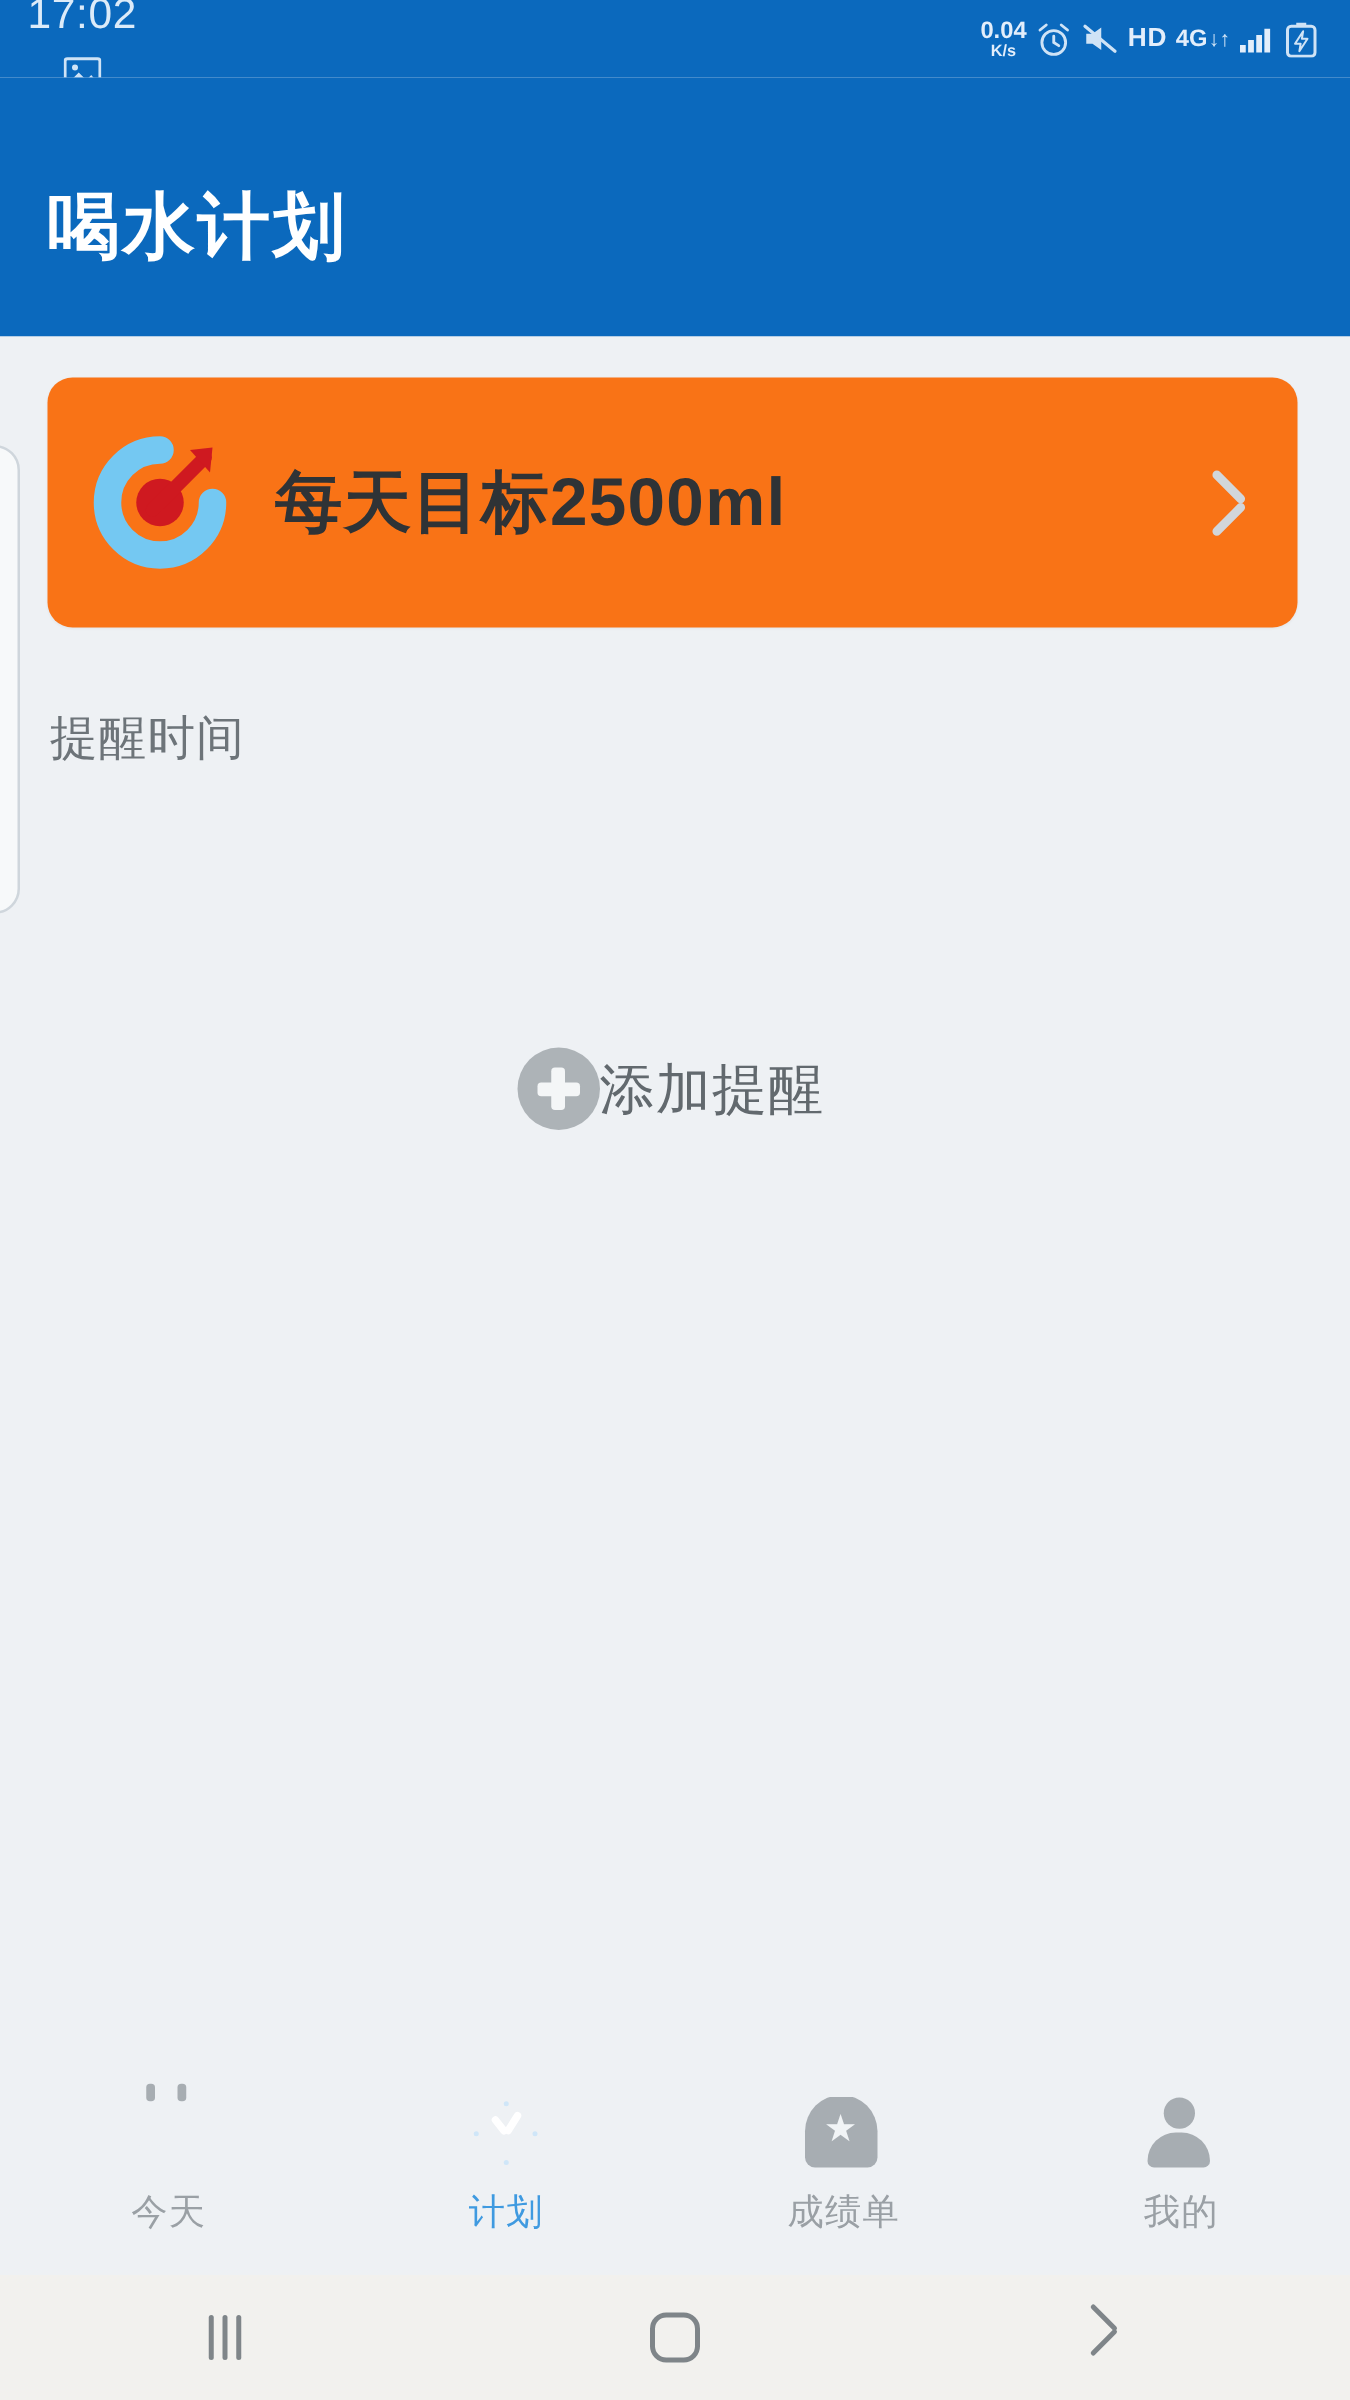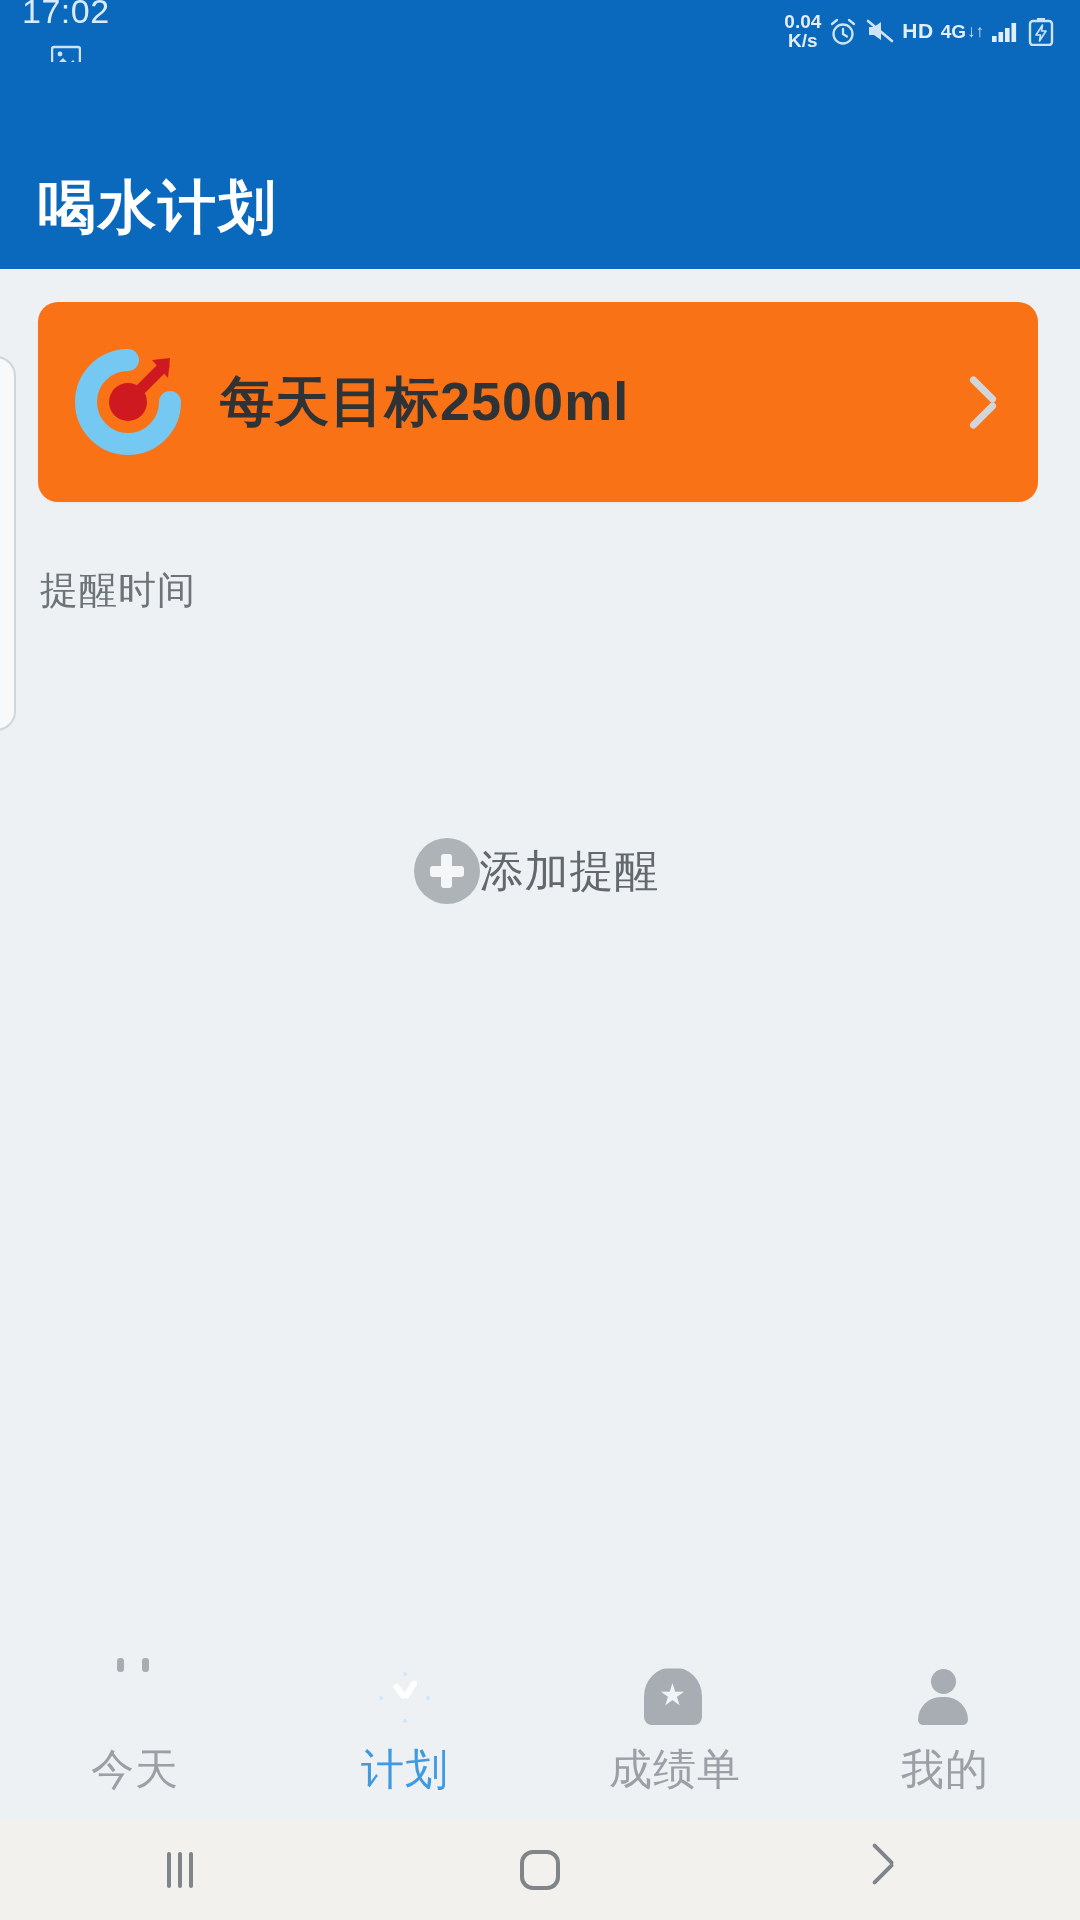--- a/index.html
+++ b/index.html
@@ -13,32 +13,32 @@
   
   .statusbar {
     position:absolute; top:0; left:0; width:1080px; height:62px;
     background:#0b69bd; display:flex; align-items:center;
     padding:0 22px; color:#d8e9f7;
   }
   .sb-left { display:flex; align-items:center; gap:14px;flex-direction:column; }
   .sb-time { font-size:34px; font-weight:400; letter-spacing:0.5px; color:#dcebf9; }
   .sb-right { margin-left:auto; display:flex; align-items:center; gap:7px; }
   .sb-speed { text-align:center; line-height:1.0; font-size:19px; font-weight:bold; color:#e3eefb; }
-  .sb-speed small { display:block; font-size:19px; font-weight:bold; }
+  .sb-speed small { display:block; font-size:13px; font-weight:bold; }
   .sb-hd { font-size:21px; font-weight:bold; color:#e3eefb; letter-spacing:0.5px; }
   .sb-4g { display:flex; align-items:center; gap:1px; }
   .sb-4g .g { font-size:19px; font-weight:bold; color:#e3eefb; line-height:1; }
   .sb-4g .arrows { font-size:17px; color:#cfe3f6; line-height:1; }
   .icon-img { width:30px; height:26px; position:relative; }
 
   
   .header {
     position:absolute; top:62px; left:0; width:1080px; height:207px;
     background:#0b69bd; display:flex; align-items:flex-end;
-    padding:0 0 22px 38px;
+    padding:0 0 48px 38px;
   }
   .header-title { color:#ffffff; font-size:58px; font-weight:bold; letter-spacing:2px; }
 
   
   .offscreen-panel {
     position:absolute; left:-34px; top:356px; width:50px; height:375px;
     border:2px solid #cfd6dc; border-radius:20px;
     background:#f7f9fa;
   }
 
@@ -81,21 +81,21 @@
   .plus-circle::after  { left:27.5px; top:16px; width:11px; height:34px; }
   .add-label { font-size:44px; color:#62696e; letter-spacing:1px; }
 
   
   .tabbar {
     position:absolute; left:0; bottom:100px; width:1080px; height:175px;
     display:flex; align-items:center; background:#eef1f4;
   }
   .tab { flex:1; display:flex; flex-direction:column; align-items:center; gap:12px; }
   .tab-icon { width:62px; height:62px; position:relative; }
-  .tab-label { font-size:43px; color:#9aa0a5; letter-spacing:1px; }
+  .tab-label { font-size:29px; color:#9aa0a5; letter-spacing:1px; }
   .tab.active .tab-label { color:#3f9ae0; }
 
   
   .ic-cal { width:58px; height:54px; background:#a7adb2; border-radius:7px; position:relative; margin-top:8px; }
   .ic-cal::before {
     content:''; position:absolute; left:0; top:11px; width:58px; height:5px; background:#eef1f4;
   }
   .ic-cal .peg { position:absolute; top:-9px; width:7px; height:14px; background:#a7adb2; border-radius:3px; }
   .ic-cal .peg.l { left:13px; }
   .ic-cal .peg.r { left:38px; }

